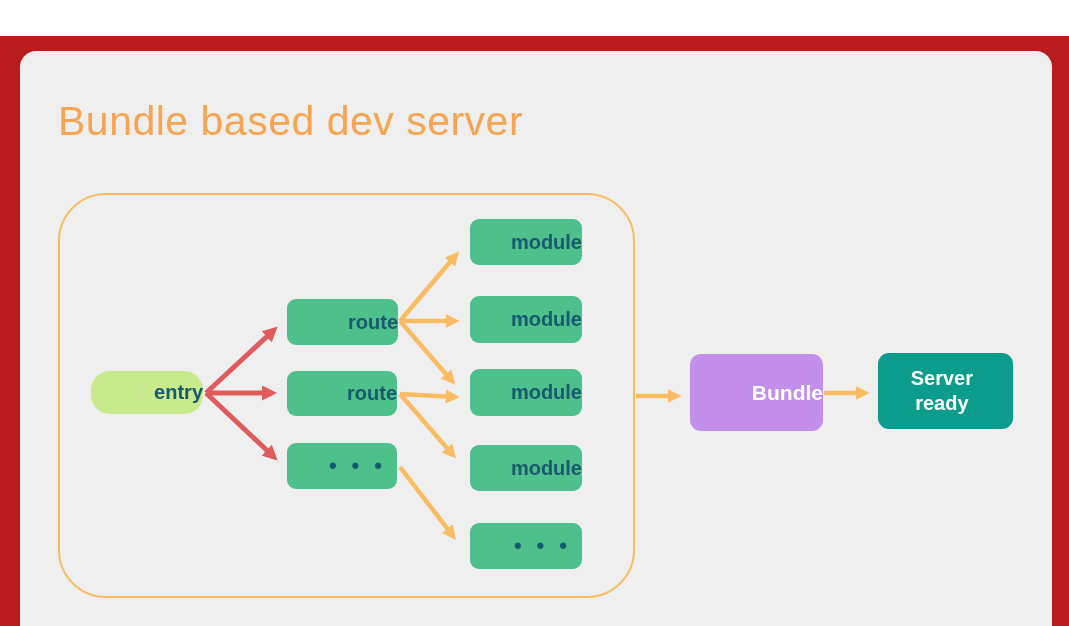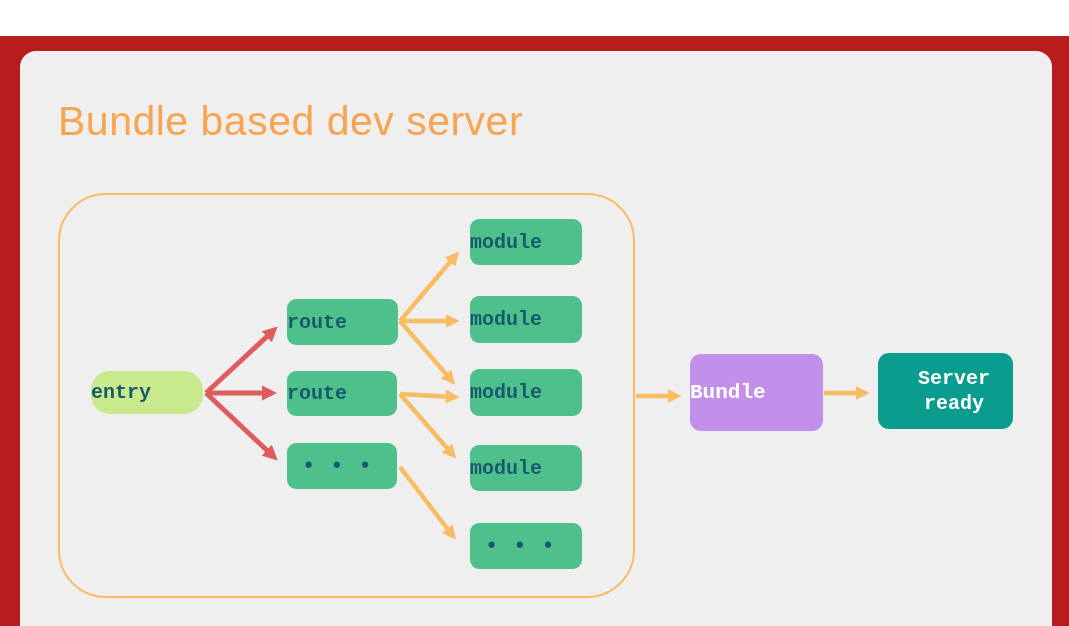--- a/index.html
+++ b/index.html
@@ -15,23 +15,23 @@
   .title{
     position:absolute;left:58px;top:62px;
     font-size:41px;font-weight:500;letter-spacing:0.5px;color:#f8a450;
   }
   .boundary{
     position:absolute;left:58px;top:157px;width:577px;height:405px;
     border:2.5px solid #f9bc62;border-radius:48px;box-sizing:border-box;
   }
   .edges{position:absolute;left:0;top:0;width:1069px;height:626px;pointer-events:none;}
   .node{
-    position:absolute;display:flex;align-items:center;justify-content:flex-start;
+    position:absolute;display:flex;align-items:center;justify-content:flex-end;
     border-radius:9px;font-weight:700;font-size:20px;color:#175a6e;
-    box-sizing:border-box;text-align:center;font-family:Liberation Mono, monospace;
+    box-sizing:border-box;text-align:center;
   }
   .n-entry{left:91px;top:335px;width:112px;height:43px;background:#c9e98d;border-radius:19px;}
   .n-green{background:#4ec08b;}
   .n-route1{left:287px;top:263px;width:111px;height:46px;}
   .n-route2{left:287px;top:335px;width:110px;height:45px;}
   .n-routes-more{left:287px;top:407px;width:110px;height:46px;}
   .n-module1{left:470px;top:183px;width:112px;height:46px;}
   .n-module2{left:470px;top:260px;width:112px;height:47px;}
   .n-module3{left:470px;top:333px;width:112px;height:47px;}
   .n-module4{left:470px;top:409px;width:112px;height:46px;}

